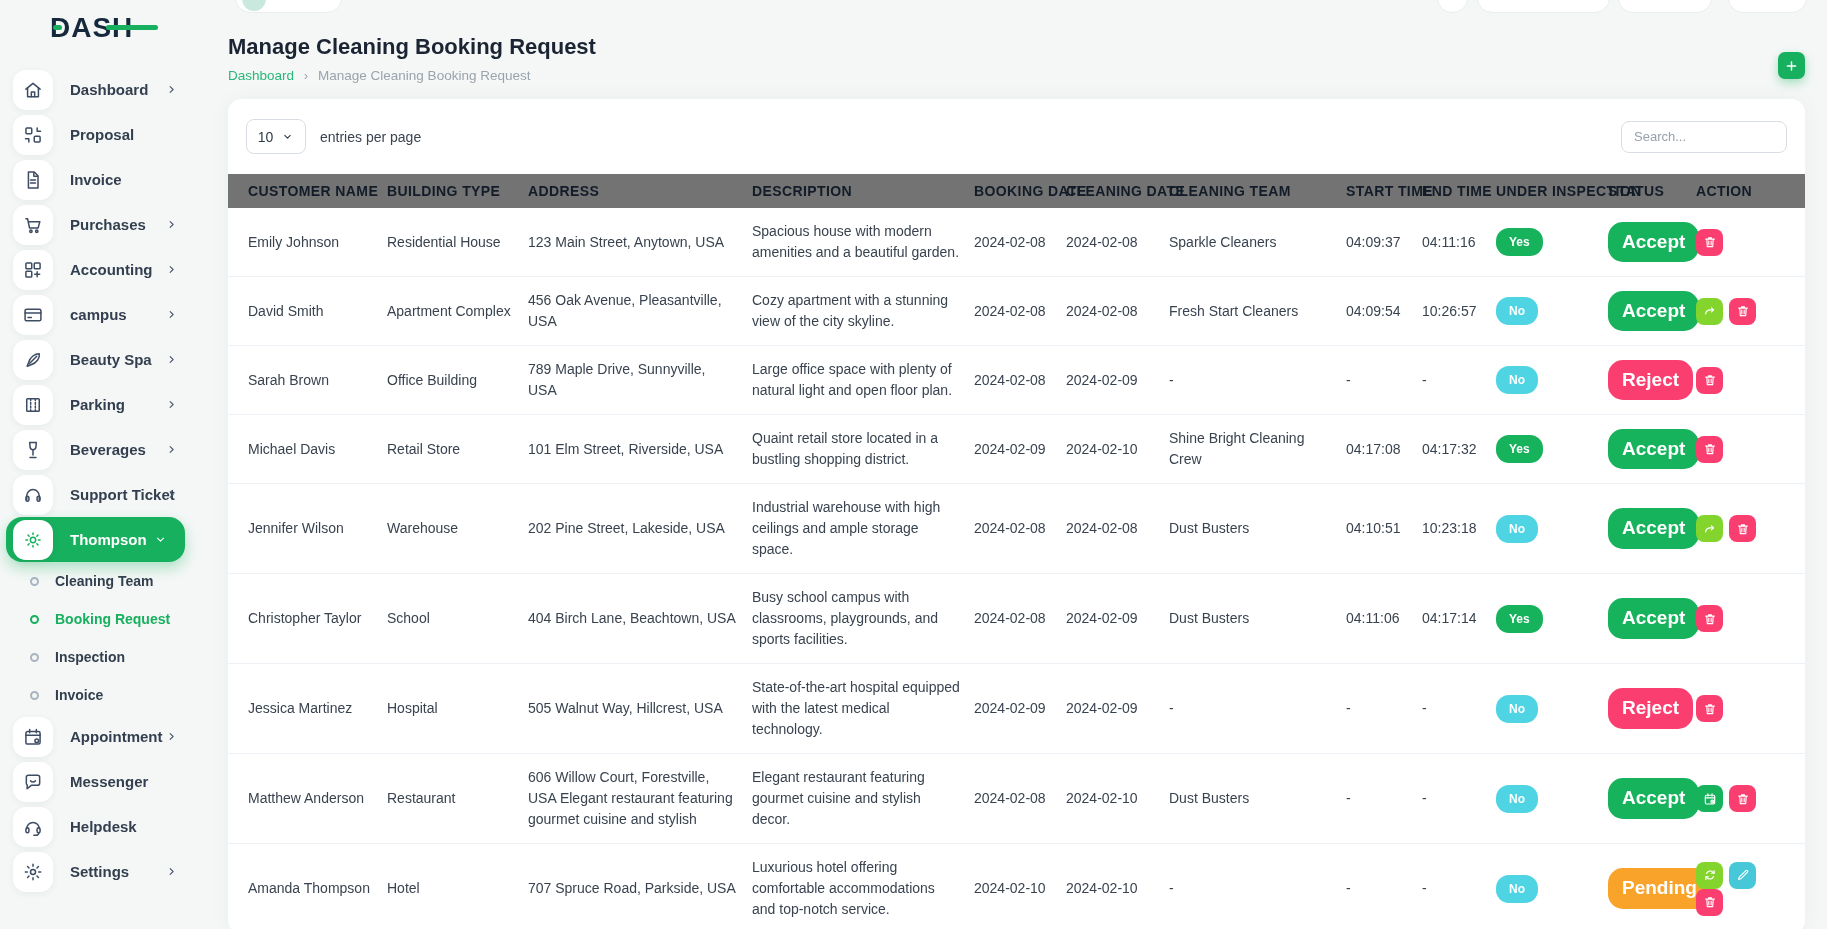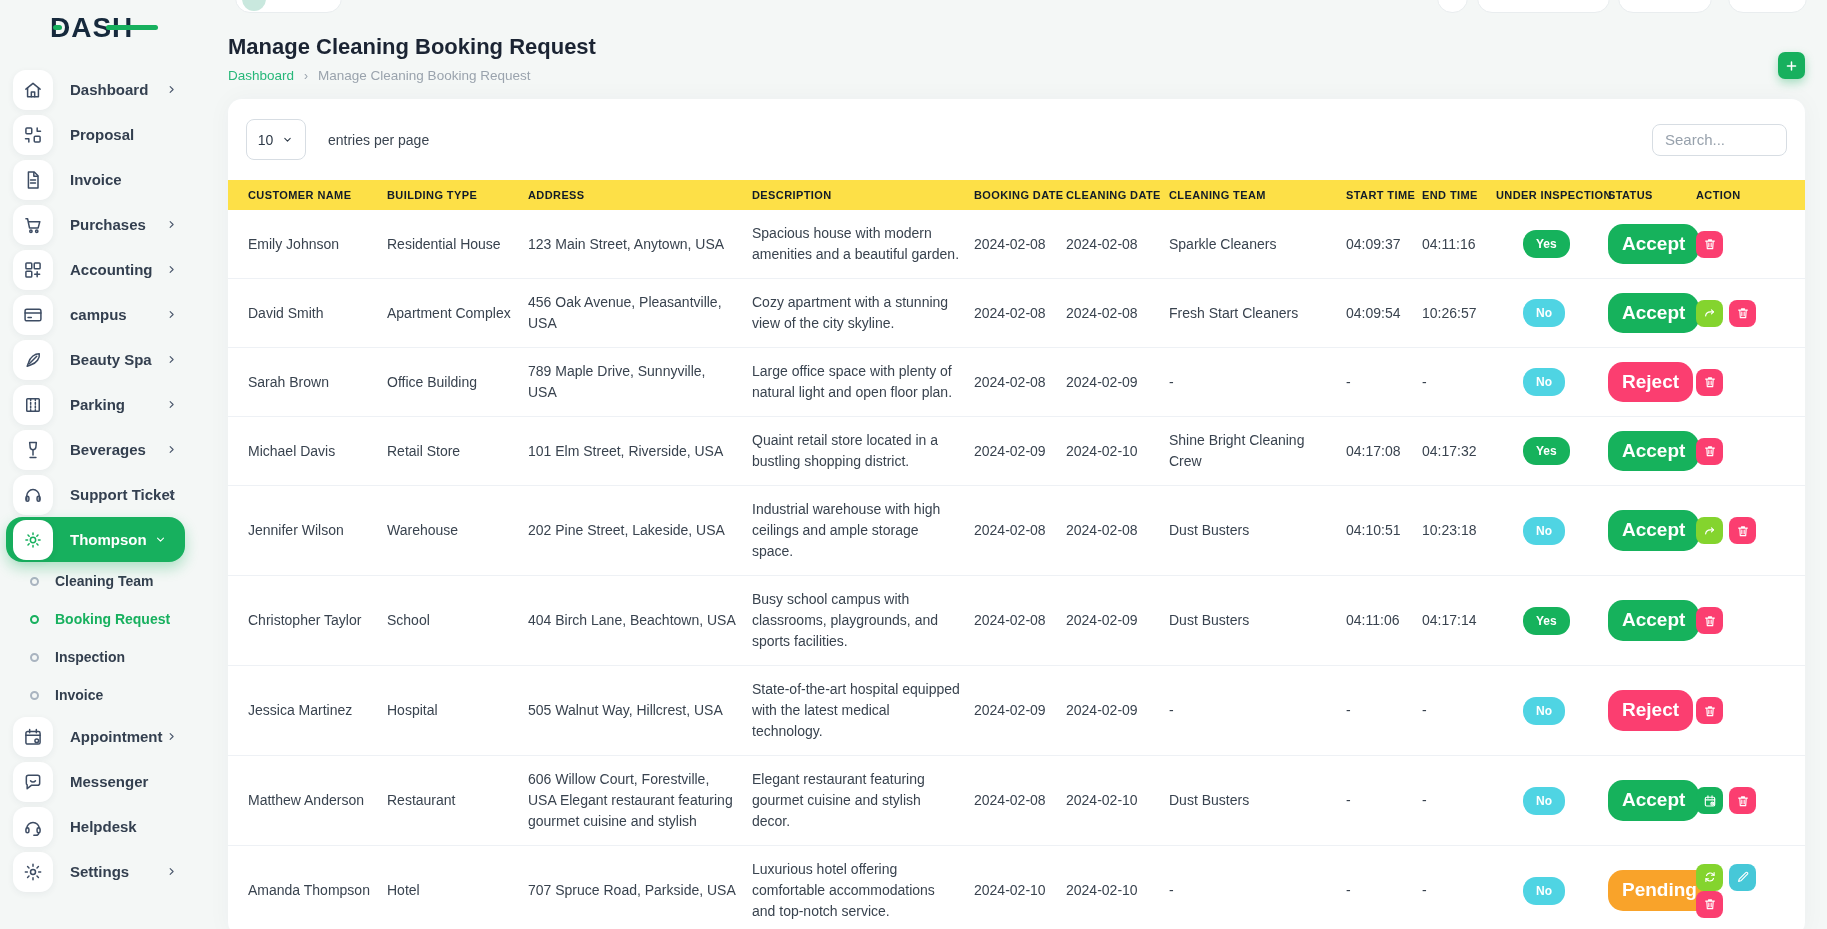--- a/index.html
+++ b/index.html
@@ -52,41 +52,41 @@
   .bc-cur { color:#9aa3ad; }
   .add-btn { width:27px; height:27px; border:none; border-radius:7px; background:#17b05e;
     color:#fff; display:flex; align-items:center; justify-content:center;
     box-shadow:0 4px 10px rgba(23,176,94,.35); cursor:pointer; margin-top:18px; }
 
   .card { margin-top:16px; background:#fff; border-radius:14px; min-height:826px;
     box-shadow:0 0 24px rgba(25,42,70,.04); overflow:hidden; }
   .toolbar { display:flex; align-items:center; justify-content:space-between;
     padding:20px 18px; }
   .entries { display:flex; align-items:center; }
-  .select { width:60px; height:41px; border:1px solid #d7dde3; border-radius:8px;
+  .select { width:60px; height:35px; border:1px solid #d7dde3; border-radius:8px;
     display:flex; align-items:center; justify-content:center; gap:8px; font-size:14px;
     color:#2e3a48; cursor:pointer; background:#fff; }
   .select .caret { display:flex; color:#2e3a48; }
-  .entries-label { margin-left:22px; font-size:14px; color:#3a4450; }
-  .search { width:135px; height:32px; border:1px solid #d7dde3; border-radius:8px;
-    padding:0 12px; font-size:15px; color:#3a4450; outline:none;
+  .entries-label { margin-left:14px; font-size:14px; color:#3a4450; }
+  .search { width:166px; height:32px; border:1px solid #d7dde3; border-radius:8px;
+    padding:0 12px; font-size:13px; color:#3a4450; outline:none;
     font-family:"Liberation Sans", sans-serif; }
   .search::placeholder { color:#97a1ac; }
 
   table { width:100%; border-collapse:collapse; table-layout:fixed; }
-  thead th { background:#fde047; font-size:11px; font-weight:700; color:#121c28;
+  thead th { background:#737373; font-size:14px; font-weight:700; color:#121c28;
     text-transform:uppercase; letter-spacing:.4px; text-align:left;
     padding:9px 14px 9px 0; white-space:nowrap; }
   thead th:first-child { padding-left:20px; }
   tbody td { border-bottom:1px solid #eef1f5; padding:13px 14px 13px 0; font-size:14px;
     color:#39434f; vertical-align:middle; line-height:1.5; }
   tbody td:first-child { padding-left:20px; }
 
   .pill { display:inline-block; padding:5px 13px; border-radius:13px; color:#fff;
-    font-size:12px; font-weight:700;margin-left:27px; }
+    font-size:12px; font-weight:700; }
   .pill-yes { background:#16b25c; } .pill-no { background:#4fd4e3; }
   .status { display:inline-block; padding:6px 14px; border-radius:15px; color:#fff;
     font-size:19px; font-weight:700; }
   .status-accept { background:#16b25c; } .status-reject { background:#fb3e70; }
   .status-pending { background:#f9a32a; }
 
   .act-btn { display:inline-flex; width:27px; height:27px; border:none; border-radius:8px;
     align-items:center; justify-content:center; color:#fff; cursor:pointer;
     margin-right:6px; vertical-align:middle; }
   .act-trash { background:#fb3e70; } .act-forward { background:#84d42e; }

